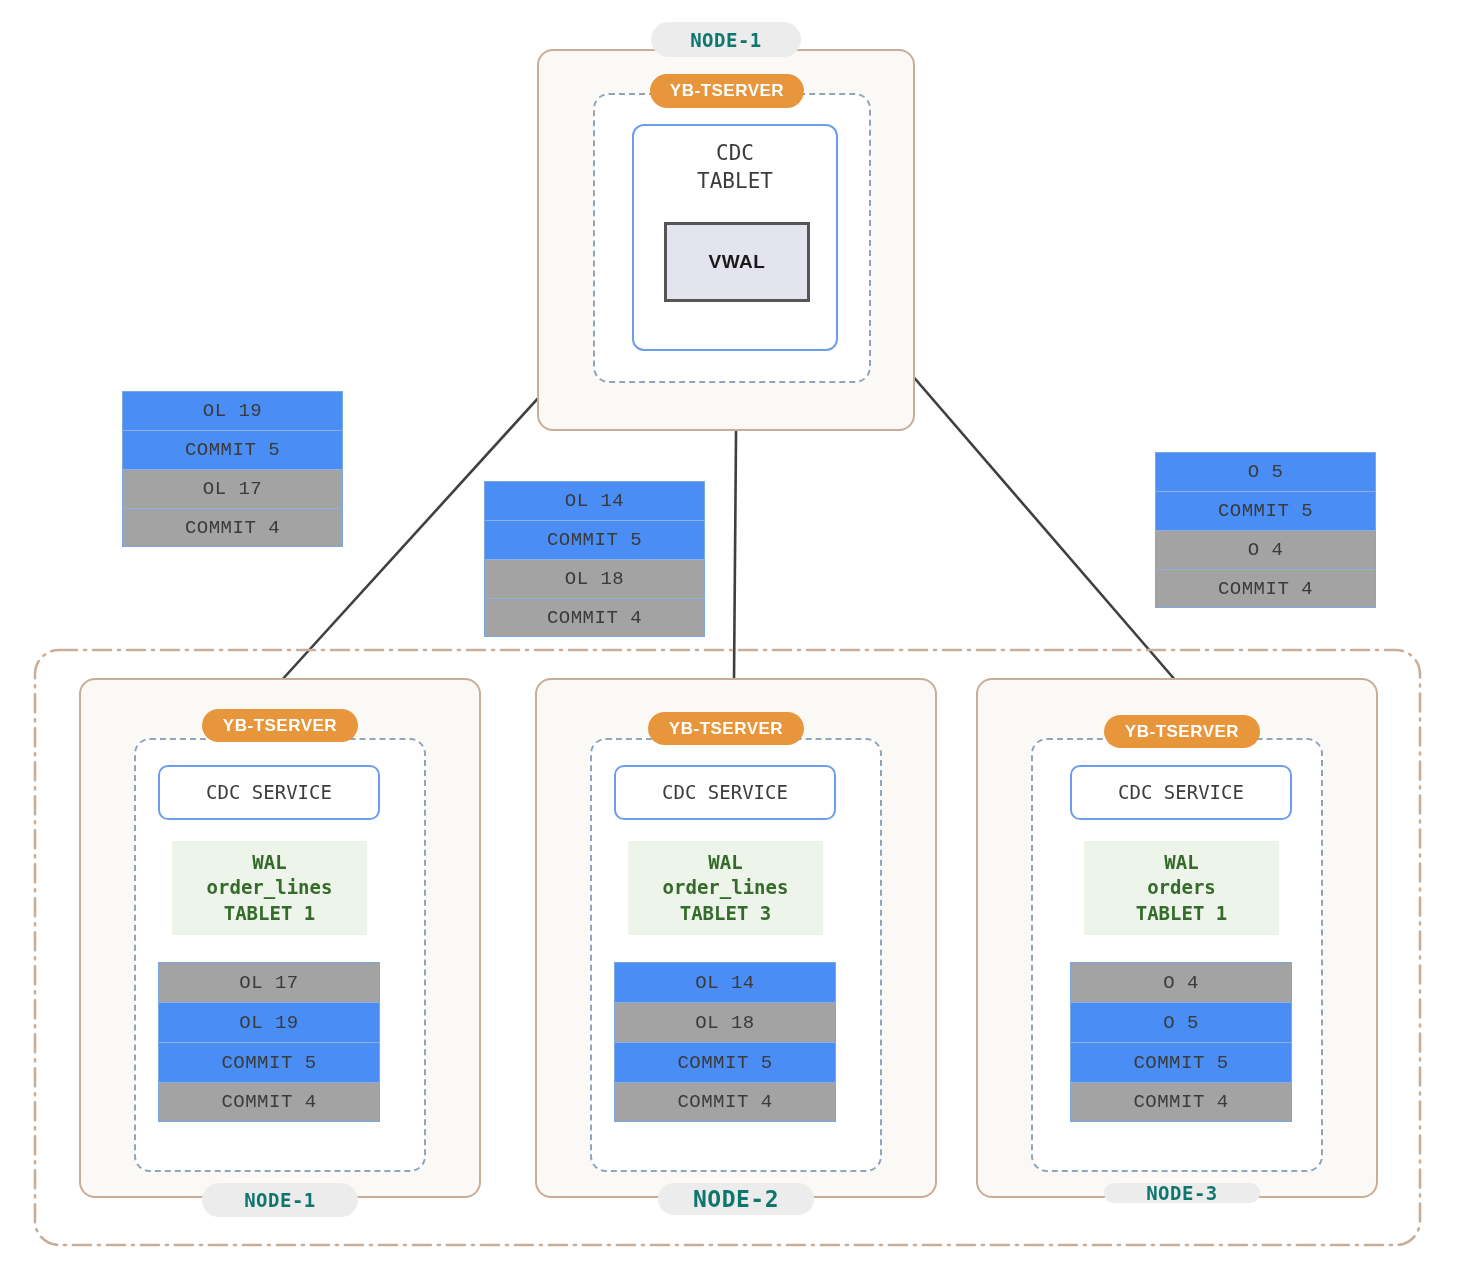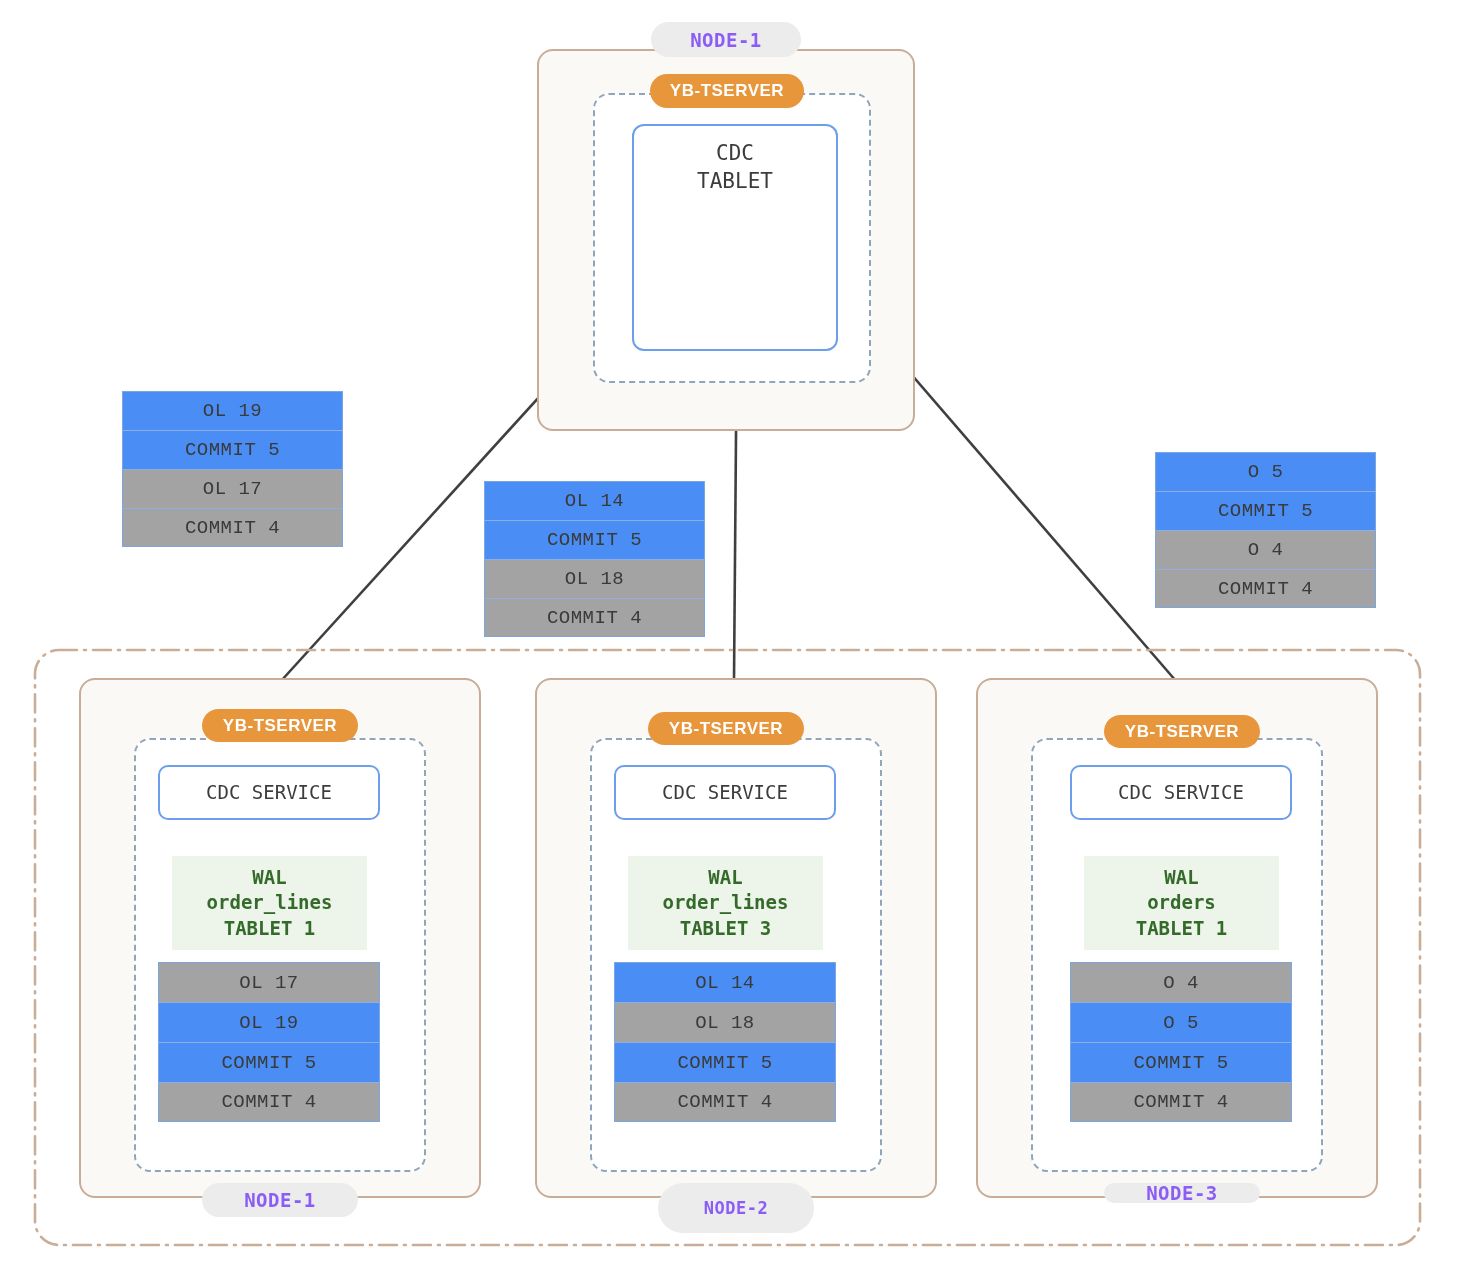--- a/index.html
+++ b/index.html
@@ -42,21 +42,21 @@
   .chip {
     position: absolute;
     display: flex;
     align-items: center;
     justify-content: center;
     border-radius: 999px;
     white-space: nowrap;
   }
   .chip-node {
     background: #ececec;
-    color: #8b5cf6;
+    color: #0f766e;
     font-weight: bold;
     font-family: "DejaVu Sans Mono", "Liberation Mono", monospace;
     letter-spacing: 0.5px;
   }
   .chip-tserver {
     background: #e8963c;
     color: #ffffff;
     font-weight: bold;
     font-family: "Liberation Sans", sans-serif;
     letter-spacing: 0.5px;
@@ -100,21 +100,20 @@
     background: #edf4ea;
     display: flex;
     flex-direction: column;
     align-items: center;
     justify-content: center;
     color: #356b2a;
     font-weight: bold;
     font-family: "DejaVu Sans Mono", "Liberation Mono", monospace;
     line-height: 1.35;
     text-align: center;
-    margin-top: 15px;
   }
 
   
   .stack {
     position: absolute;
     display: flex;
     flex-direction: column;
   }
   .rec {
     display: flex;
@@ -159,20 +158,23 @@
 
   <div class="abs node-panel" style="left:537px; top:49px; width:378px; height:382px;"></div>
 
   <div class="abs tserver-panel" style="left:593px; top:93px; width:278px; height:290px;"></div>
 
   <div class="abs cdc-box cdc-box-top" style="left:632px; top:124px; width:206px; height:227px; font-size:21px;">
     <span>CDC
 TABLET</span>
   </div>
 
+  <div class="abs vwal-box" style="left:664px; top:222px; width:146px; height:80px; font-size:19px;">
+    <span>VWAL</span>
+  </div>
 
   <div class="chip chip-node" style="left:651px; top:22px; width:150px; height:35px; font-size:19px;">
     <span>NODE-1</span>
   </div>
 
   <div class="chip chip-tserver" style="left:650px; top:74px; width:154px; height:34px; font-size:17px;">
     <span>YB-TSERVER</span>
   </div>
 
   <div class="stack" style="left:122px; top:391px; width:221px;">
@@ -243,21 +245,21 @@
   <div class="stack" style="left:614px; top:962px; width:222px;">
     <div class="rec rec-blue first" style="height:40px; font-size:19px;">OL 14</div>
     <div class="rec rec-green sep" style="height:40px; font-size:19px;">OL 18</div>
     <div class="rec rec-blue sep" style="height:40px; font-size:19px;">COMMIT 5</div>
     <div class="rec rec-green sep last" style="height:40px; font-size:19px;">COMMIT 4</div>
   </div>
 
   <div class="chip chip-tserver" style="left:648px; top:712px; width:156px; height:33px; font-size:17px;">
     <span>YB-TSERVER</span>
   </div>
-  <div class="chip chip-node" style="left:658px; top:1183px; width:156px; height:50px; font-size:17px;">
+  <div class="chip chip-node" style="left:658px; top:1183px; width:156px; height:32px; font-size:23px;">
     <span>NODE-2</span>
   </div>
 
   <div class="abs node-panel" style="left:976px; top:678px; width:402px; height:520px;"></div>
   <div class="abs tserver-panel" style="left:1031px; top:738px; width:292px; height:434px;"></div>
 
   <div class="abs cdc-box" style="left:1070px; top:765px; width:222px; height:55px; font-size:19px;">
     <span>CDC SERVICE</span>
   </div>
 

